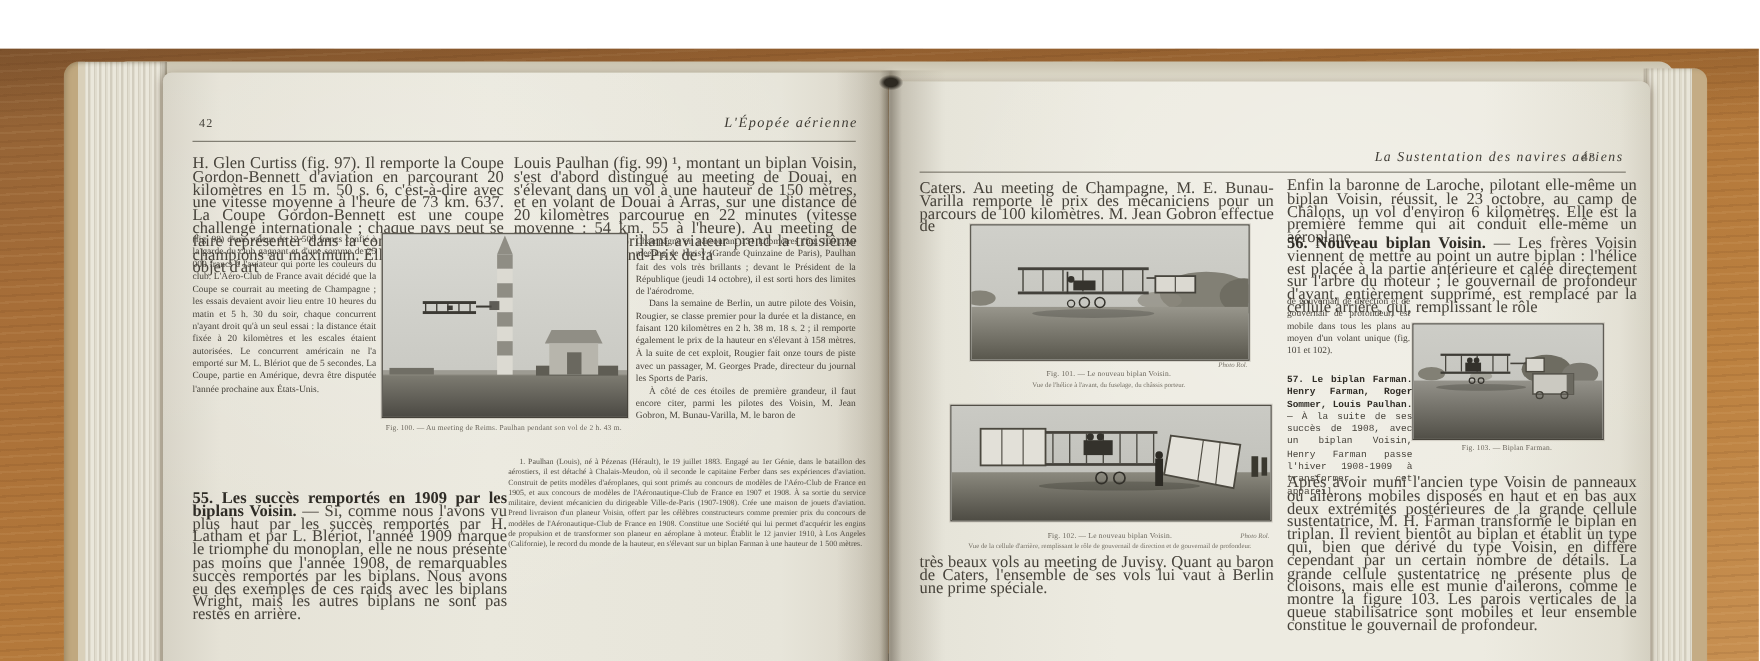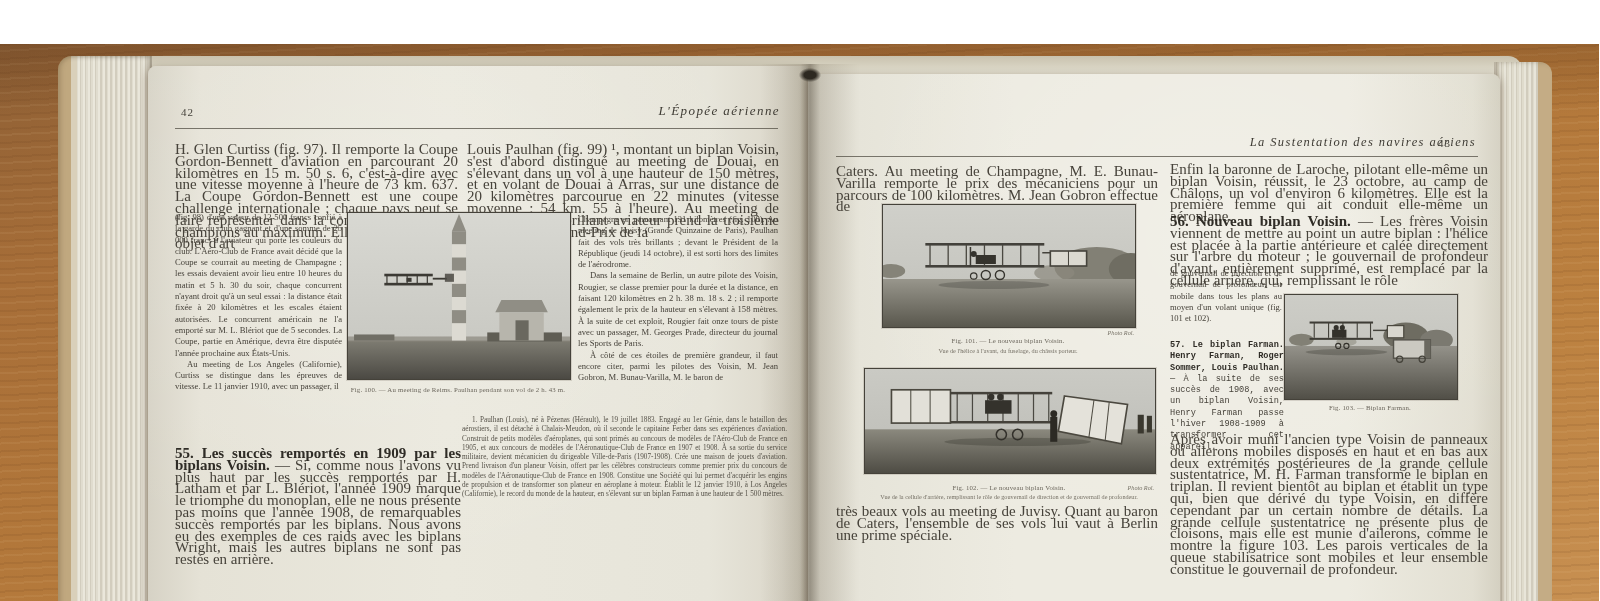--- a/index.html
+++ b/index.html
@@ -74,21 +74,20 @@
 
   <div class="page page-left">
     <div class="pnum" style="left:33px;top:40px;">42</div>
     <div class="rtitle" style="left:27px;top:37px;width:605px;">L'Épopée aérienne</div>
     <div class="hrule" style="left:27px;top:62px;width:603px;"></div>
 
     <div class="t" style="left:27px;top:78px;width:283px;">H. Glen Curtiss (fig. 97). Il remporte la Coupe Gordon-Bennett d'aviation en parcourant 20 kilomètres en 15 m. 50 s. 6, c'est-à-dire avec une vitesse moyenne à l'heure de 73 km. 637. La Coupe Gordon-Bennett est une coupe challenge internationale ; chaque pays peut se faire représenter dans la compétition par trois champions au maximum. Elle se compose d'un objet d'art</div>
 
     <div class="t narrow" style="left:27px;top:146px;width:167px;">
       <span>(fig. 98) d'une valeur de 12 500 francs confié à la garde du club gagnant et d'une somme de 25 000 francs à l'aviateur qui porte les couleurs du club. L'Aéro-Club de France avait décidé que la Coupe se courrait au meeting de Champagne ; les essais devaient avoir lieu entre 10 heures du matin et 5 h. 30 du soir, chaque concurrent n'ayant droit qu'à un seul essai : la distance était fixée à 20 kilomètres et les escales étaient autorisées. Le concurrent américain ne l'a emporté sur M. L. Blériot que de 5 secondes. La Coupe, partie en Amérique, devra être disputée l'année prochaine aux États-Unis.</span>
-      <span class="para">Au meeting de Los Angeles (Californie), Curtiss se distingue dans les épreuves de vitesse. Le 11 janvier 1910, avec un passager, il</span>
     </div>
 
 
     <div class="t" style="left:27px;top:382px;width:286px;">
       <b>55. Les succès remportés en 1909 par les biplans Voisin.</b>
       <span>— Si, comme nous l'avons vu plus haut par les succès remportés par H. Latham et par L. Blériot, l'année 1909 marque le triomphe du monoplan, elle ne nous présente pas moins que l'année 1908, de remarquables succès remportés par les biplans. Nous avons eu des exemples de ces raids avec les biplans Wright, mais les autres biplans ne sont pas restés en arrière.</span>
     </div>
 
     <div class="t" style="left:319px;top:78px;width:312px;">Louis Paulhan (fig. 99) ¹, montant un biplan Voisin, s'est d'abord distingué au meeting de Douai, en s'élevant dans un vol à une hauteur de 150 mètres, et en volant de Douai à Arras, sur une distance de 20 kilomètres parcourue en 22 minutes (vitesse moyenne : 54 km. 55 à l'heure). Au meeting de Champagne, le brillant aviateur prend la troisième place dans le Grand-Prix de la</div>
 

